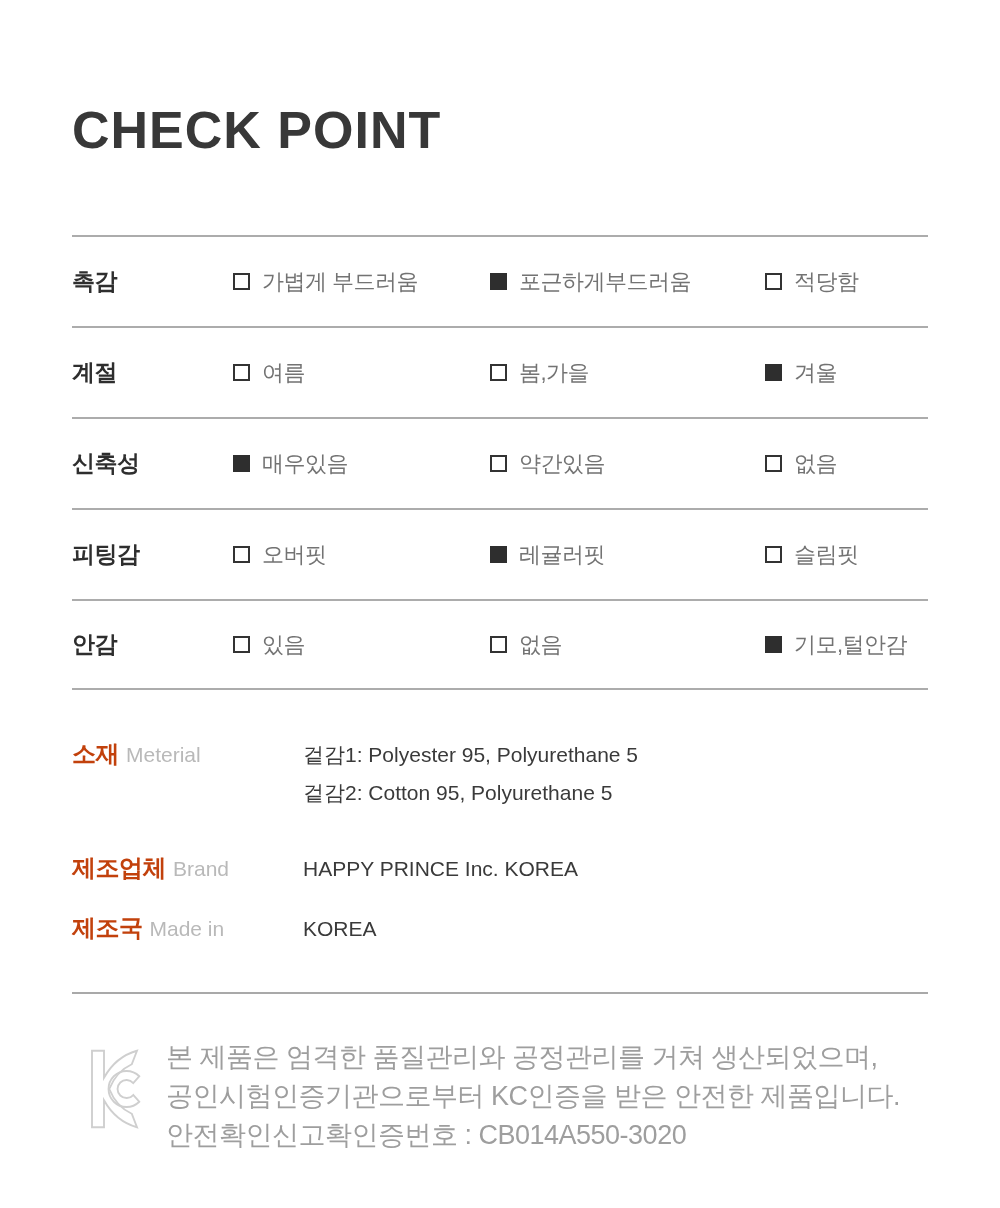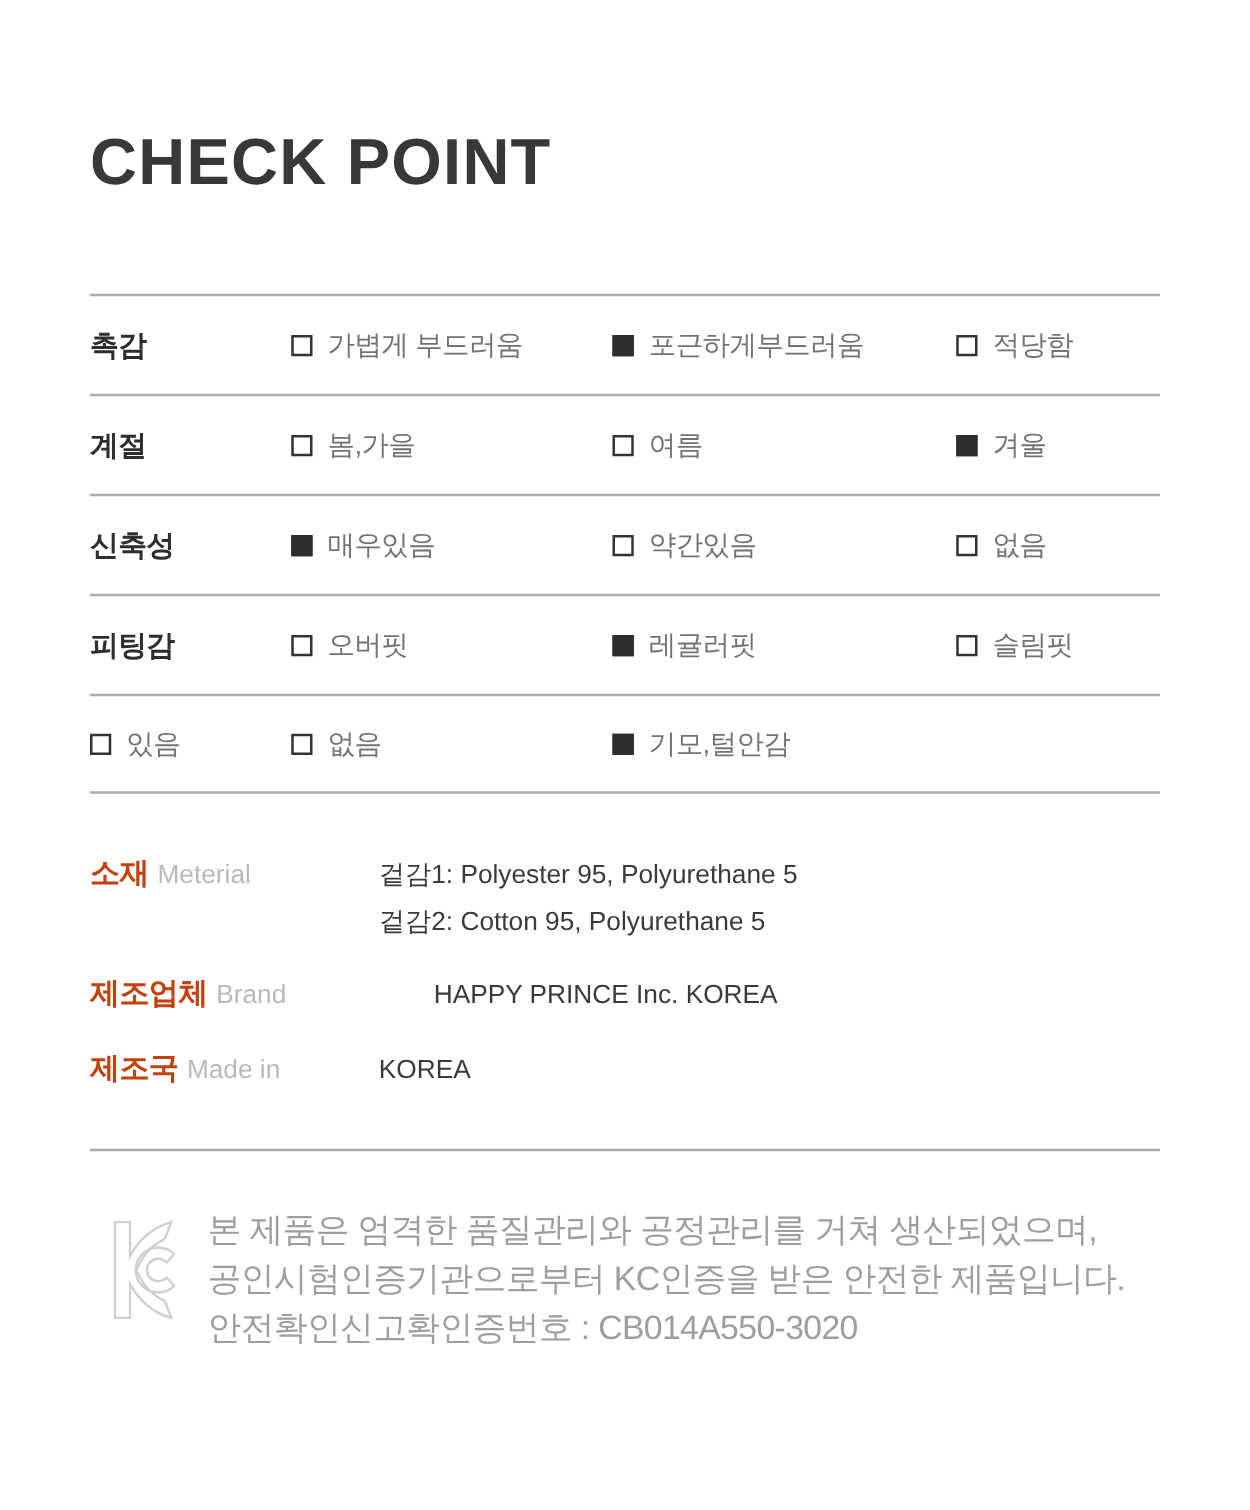--- a/index.html
+++ b/index.html
@@ -24,21 +24,21 @@
     color:#383838;
     line-height:1.1;
   }
 
   
   .check-table { margin-top:76px; }
   .trow {
     display:grid;
     grid-template-columns:161px 257px 275px 1fr;
     align-items:center;
-    height:80px;
+    height:91px;
     border-top:2px solid #acacac;
   }
   .trow:last-child { border-bottom:2px solid #acacac; }
   .tlabel {
     font-size:23px;
     font-weight:700;
     color:#2e2e2e;
     letter-spacing:-0.5px;
   }
   .opt { display:flex; align-items:center; }
@@ -58,21 +58,21 @@
   }
 
   
   .info { margin-top:46px; }
   .info-row {
     display:grid;
     grid-template-columns:231px 1fr;
     align-items:baseline;
   }
   .info-row.material { margin-top:0; }
-  .info-row.brand { margin-top:20px;gap:44px; }
+  .info-row.brand { margin-top:38px; }
   .info-row.madein { margin-top:22px; }
   .ilabel { white-space:nowrap; }
   .ilabel .ko {
     font-size:24px;
     font-weight:700;
     color:#c2410c;
     letter-spacing:-0.5px;
   }
   .ilabel .en {
     font-size:21px;
@@ -127,27 +127,27 @@
         <div class="opt">
           <span class="cb"></span>
           <span class="opt-text">적당함</span>
         </div>
       </div>
 
       <div class="trow">
         <div class="tlabel">계절</div>
         <div class="opt">
           <span class="cb"></span>
+          <span class="opt-text">여름</span>
+        </div>
+        <div class="opt">
+          <span class="cb"></span>
           <span class="opt-text">봄,가을</span>
         </div>
         <div class="opt">
-          <span class="cb"></span>
-          <span class="opt-text">여름</span>
-        </div>
-        <div class="opt">
           <span class="cb checked"></span>
           <span class="opt-text">겨울</span>
         </div>
       </div>
 
       <div class="trow">
         <div class="tlabel">신축성</div>
         <div class="opt">
           <span class="cb checked"></span>
           <span class="opt-text">매우있음</span>
@@ -172,20 +172,21 @@
           <span class="cb checked"></span>
           <span class="opt-text">레귤러핏</span>
         </div>
         <div class="opt">
           <span class="cb"></span>
           <span class="opt-text">슬림핏</span>
         </div>
       </div>
 
       <div class="trow">
+        <div class="tlabel">안감</div>
         <div class="opt">
           <span class="cb"></span>
           <span class="opt-text">있음</span>
         </div>
         <div class="opt">
           <span class="cb"></span>
           <span class="opt-text">없음</span>
         </div>
         <div class="opt">
           <span class="cb checked"></span>

